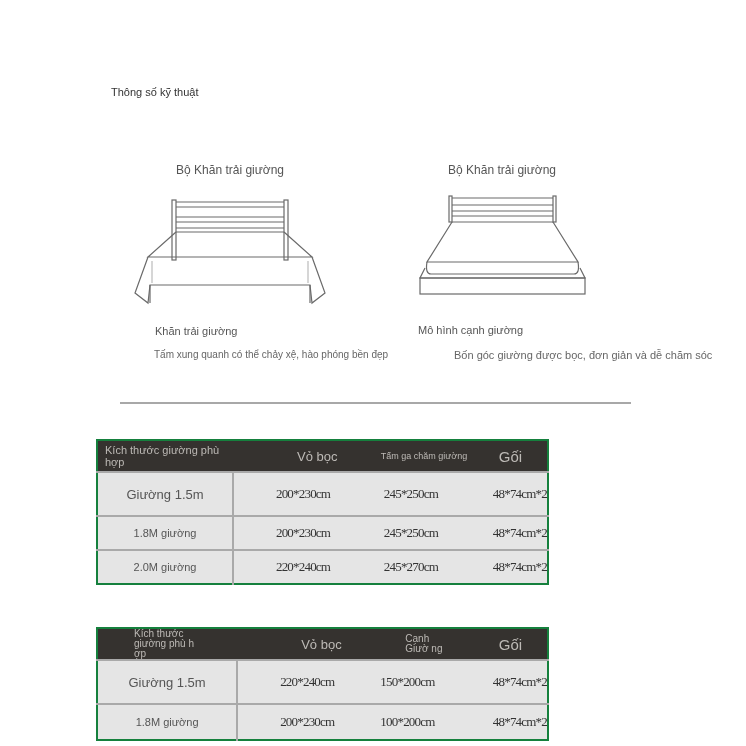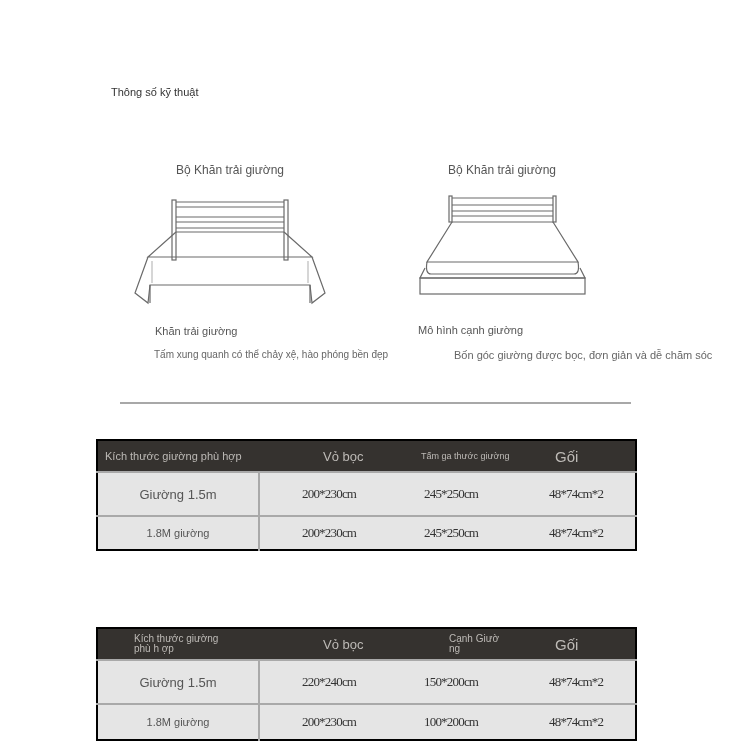--- a/index.html
+++ b/index.html
@@ -9,21 +9,21 @@
   .section-title { position: absolute; left: 111px; top: 86px; font-size: 11px; color: #333; }
 
   .bed-block { position: absolute; width: 260px; }
   .bed-heading { font-size: 12px; color: #555; text-align: center; }
   .bed-svg { display: block; }
   .bed-name { position: absolute; font-size: 11px; color: #555; }
   .bed-desc { position: absolute; font-size: 10px; color: #666; white-space: nowrap; margin-left: 36px; }
 
   .divider { position: absolute; left: 120px; top: 402px; width: 511px; height: 2px; background: #a8a8a8; }
 
-  table.spec { position: absolute; left: 96px; width: 541px; border-collapse: collapse; border: 2px solid #000000; }
+  table.spec { position: absolute; left: 96px; width: 453px; border-collapse: collapse; border: 2px solid #15803d; }
   table.spec th { background: #35322f; color: #bdbab6; font-weight: normal; height: 32px; text-align: left; vertical-align: middle; }
   table.spec td { border-top: 2px solid #a9a9a9; height: 34px; vertical-align: middle; background: #e5e5e5; }
   table.spec td.size { border-right: 2px solid #a9a9a9; color: #555; font-size: 11px; text-align: center; width: 162px; }
   table.spec td.val { font-family: "Liberation Serif", "DejaVu Serif", serif; font-size: 13px; color: #333; letter-spacing: -0.8px; margin-top: 28px; }
   .th-first { font-size: 11px; padding-left: 7px; }
   .th-vobo { font-size: 13px; }
   .th-small { font-size: 9px; }
   .th-goi { font-size: 15px; }
 </style>
 </head>
@@ -76,35 +76,41 @@
 <div class="bed-name" style="left:418px; top:324px;">Mô hình cạnh giường</div>
 <div class="bed-desc" style="left:418px; top:349px; font-size:11px;">Bốn góc giường được bọc, đơn giản và dễ chăm sóc</div>
 
 <div class="divider"></div>
 
 <table class="spec" style="top:439px;">
   <thead>
     <tr>
       <th class="th-first">Kích thước giường phù hợp</th>
       <th class="th-vobo" style="padding-left:64px; width:160px;">Vỏ bọc</th>
-      <th class="th-small" style="padding-left:2px; width:130px;">Tấm ga thước giường</th>
+      <th class="th-small" style="padding-left:2px; width:130px;">Tấm ga chăm giường</th>
       <th class="th-goi" style="padding-left:6px;">Gối</th>
     </tr>
   </thead>
   <tbody>
     <tr style="height:44px;">
       <td class="size" style="font-size:13px; height:44px;">Giường 1.5m</td>
       <td class="val" style="padding-left:42px;">200*230cm</td>
       <td class="val" style="padding-left:5px;">245*250cm</td>
       <td class="val" style="padding-left:0px;">48*74cm*2</td>
     </tr>
     <tr>
       <td class="size">1.8M giường</td>
       <td class="val" style="padding-left:42px;">200*230cm</td>
       <td class="val" style="padding-left:5px;">245*250cm</td>
+      <td class="val">48*74cm*2</td>
+    </tr>
+    <tr>
+      <td class="size">2.0M giường</td>
+      <td class="val" style="padding-left:42px;">220*240cm</td>
+      <td class="val" style="padding-left:5px;">245*270cm</td>
       <td class="val">48*74cm*2</td>
     </tr>
   </tbody>
 </table>
 
 <table class="spec" style="top:627px;">
   <thead>
     <tr>
       <th class="th-first" style="padding-left:36px; padding-right:30px; font-size:10px; line-height:10px; width:162px;">Kích thước giường phù h ợp</th>
       <th class="th-vobo" style="padding-left:64px; width:160px;">Vỏ bọc</th>

